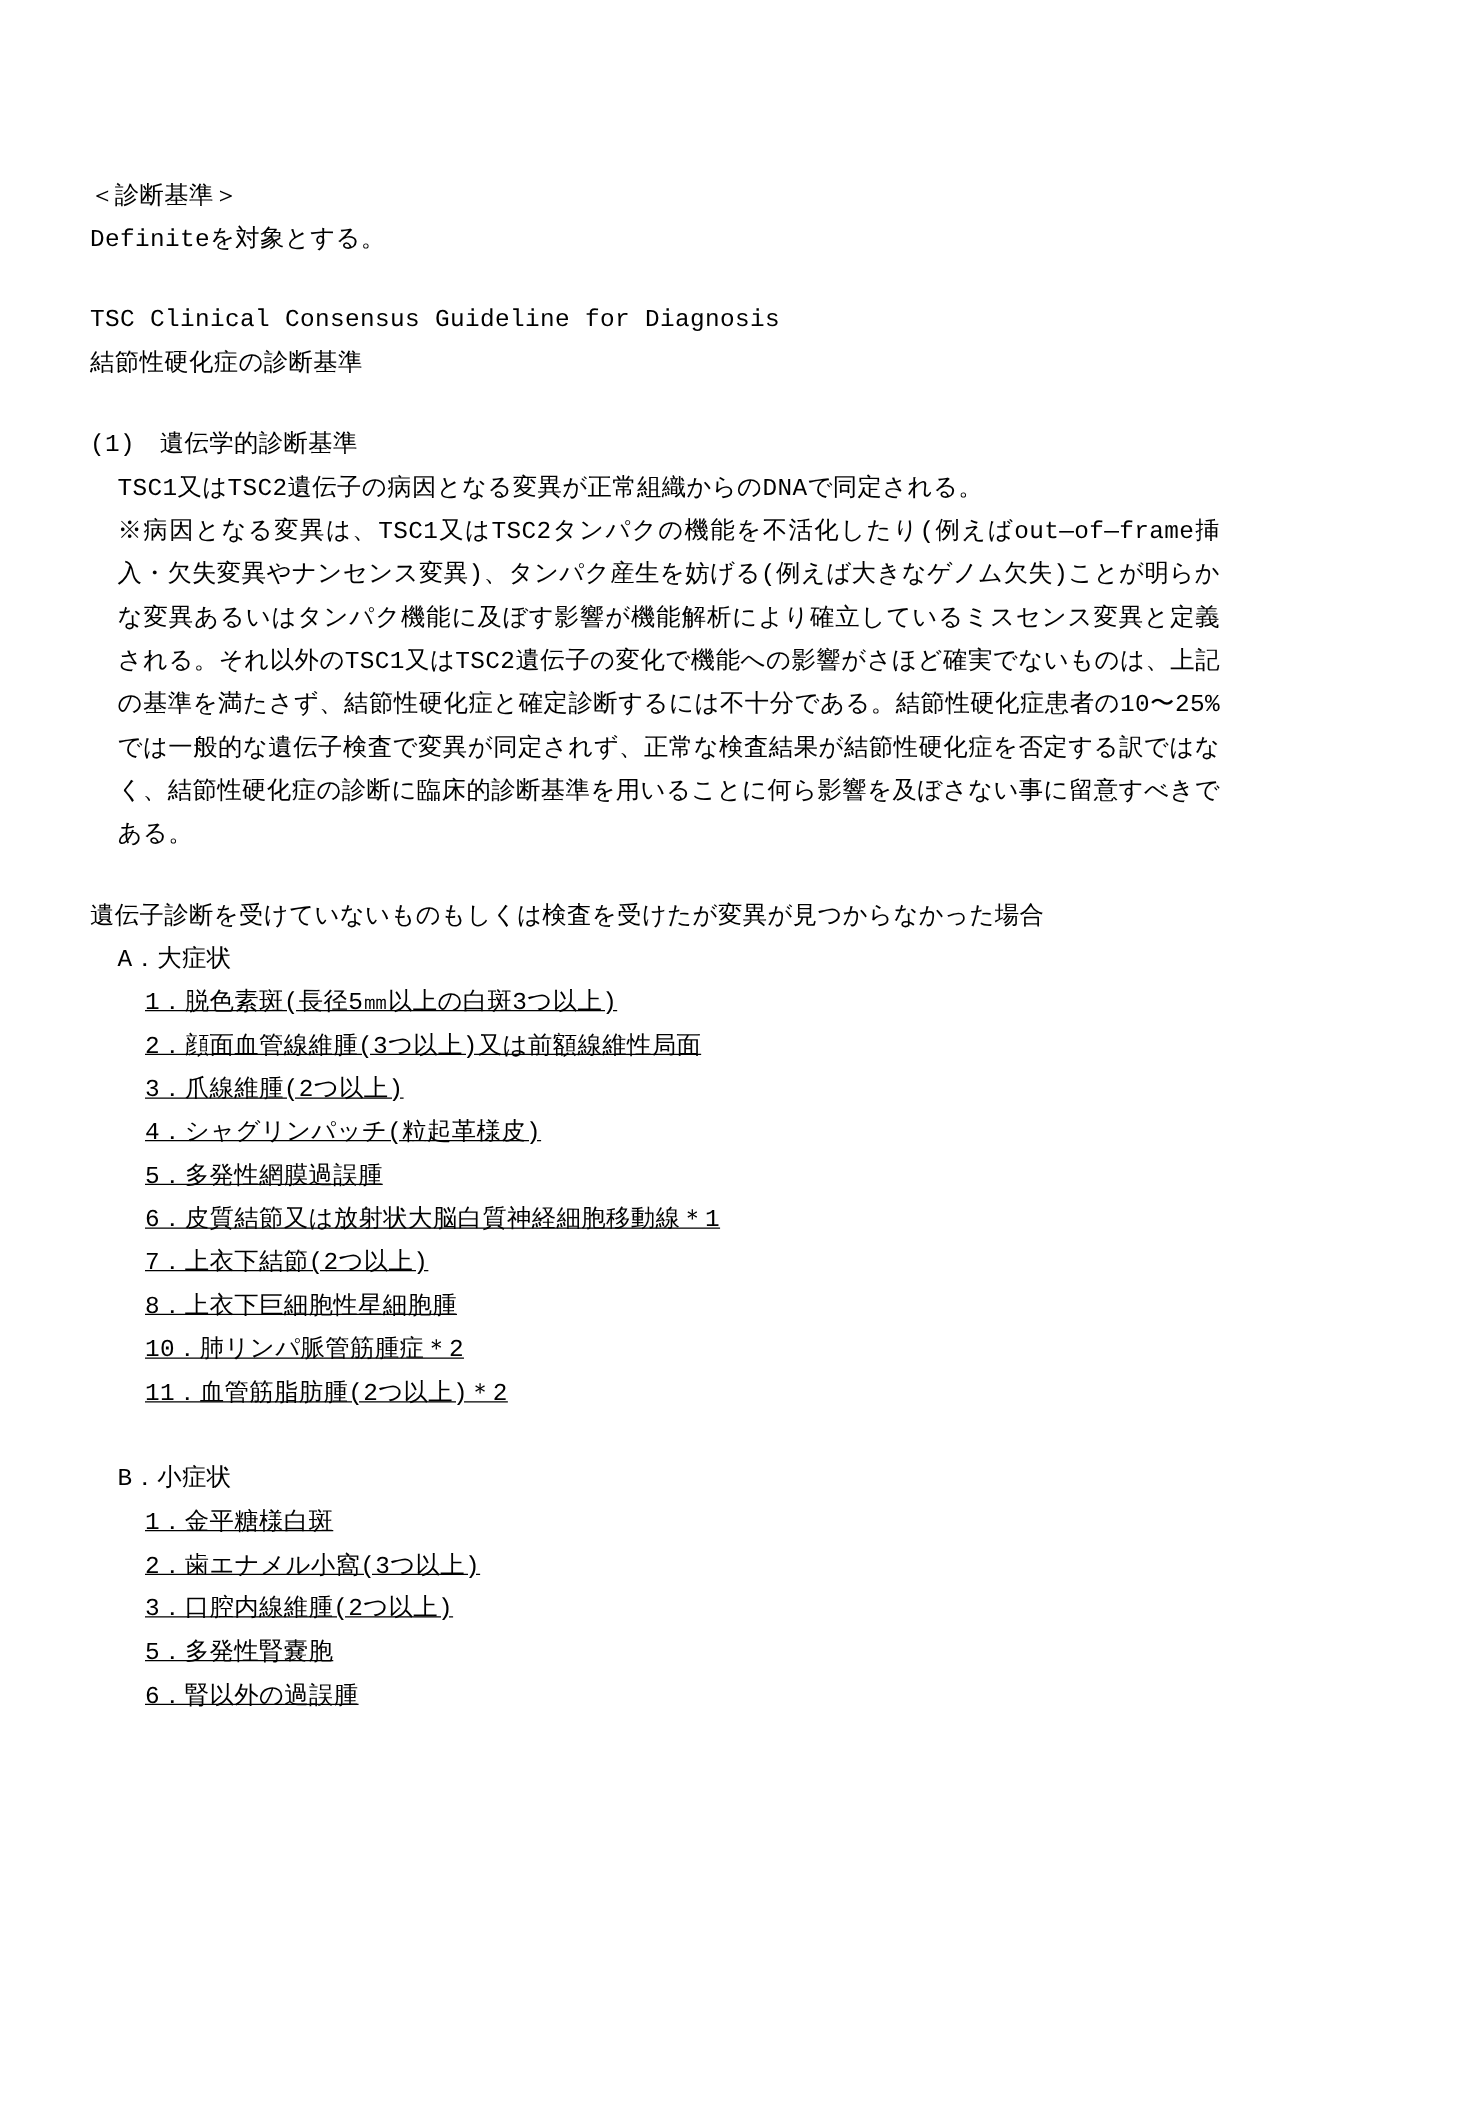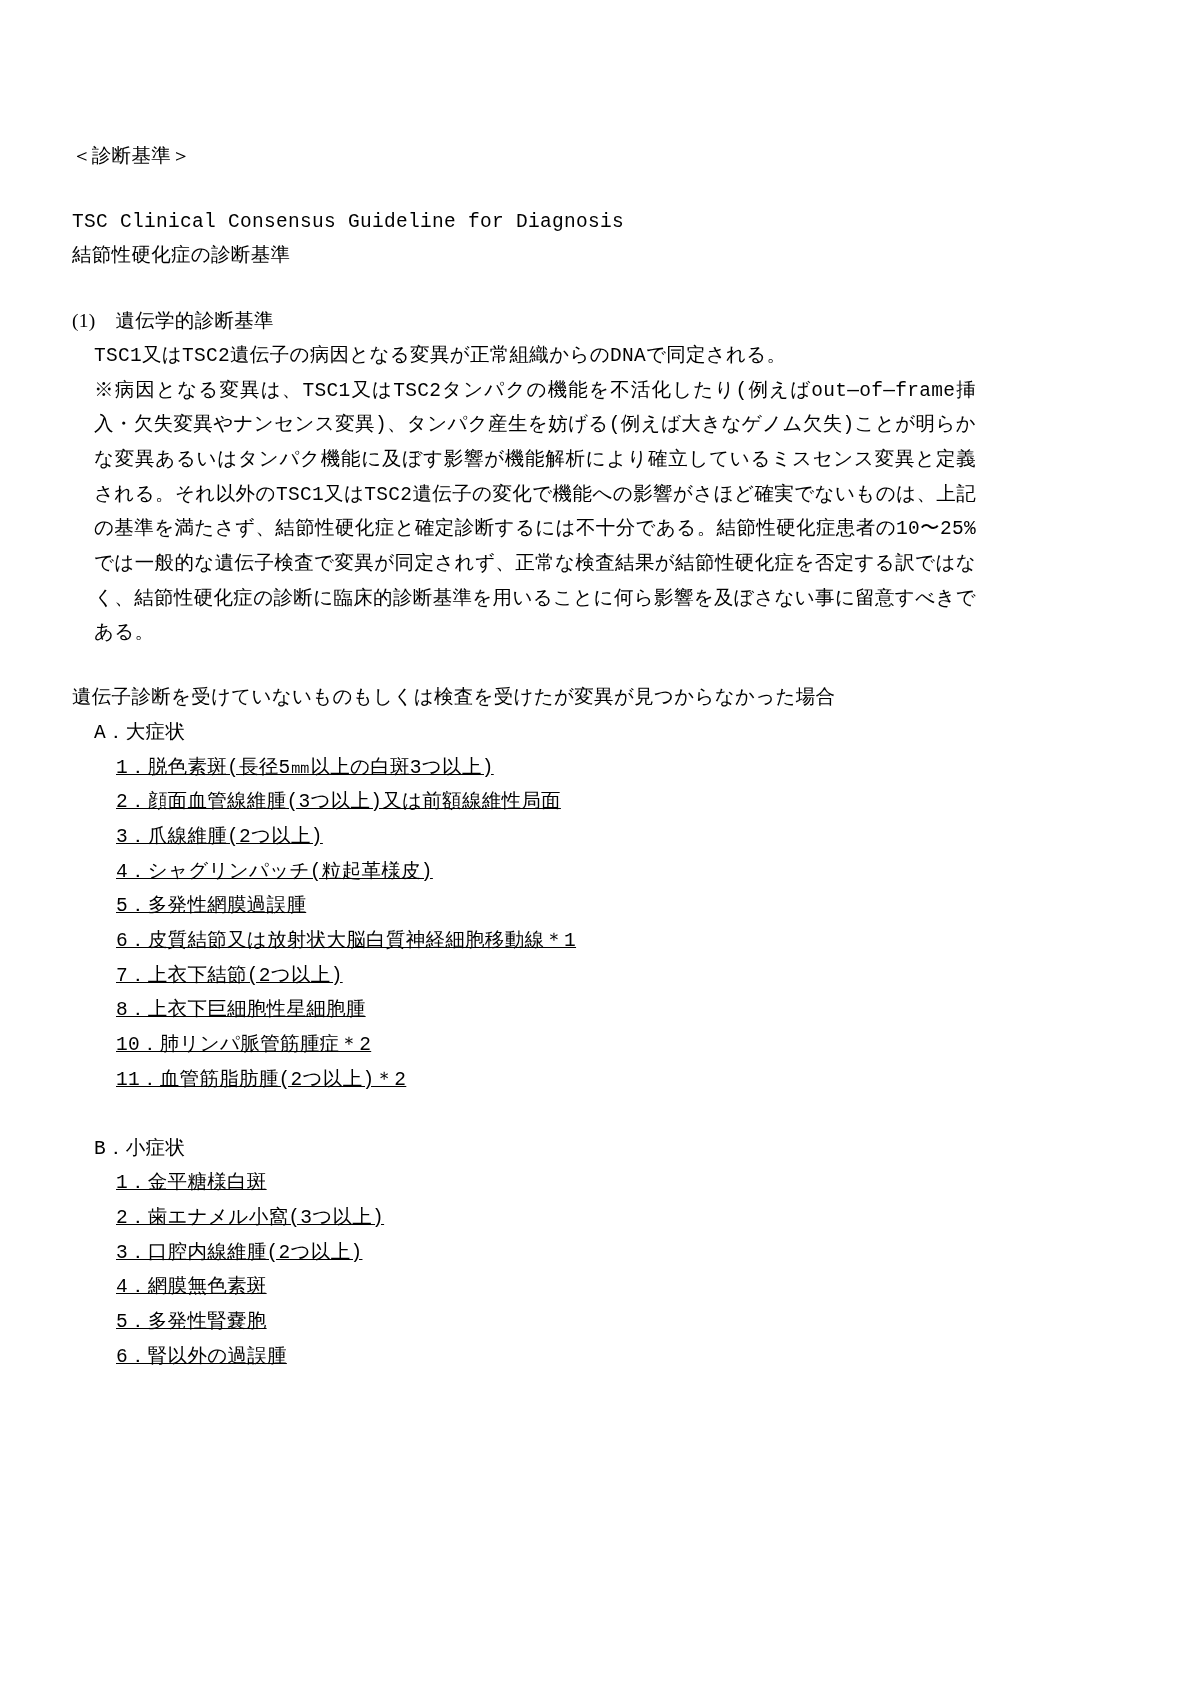--- a/index.html
+++ b/index.html
@@ -38,30 +38,30 @@
   }
   .indent1 { padding-left: 22px; }
   .indent2 { padding-left: 44px; text-decoration: underline; }
   .gap-md { height: 30px; }
   .gap-lg { height: 34px; }
   .list-item {
     white-space: pre-wrap;
   }
   .section-head {
     white-space: pre-wrap;
-    font-family: Liberation Serif, serif;
   }
 </style>
 </head>
 <body>
 
 <div class="page">
   <div class="doc">
 
     <div class="line mono">＜診断基準＞</div>
+    <div class="line mono">Definiteを対象とする。</div>
 
     <div class="gap-md"></div>
 
     <div class="line mono">TSC Clinical Consensus Guideline for Diagnosis</div>
     <div class="line mono">結節性硬化症の診断基準</div>
 
     <div class="gap-md"></div>
 
     <div class="line mono section-head">(1)　遺伝学的診断基準</div>
     <div class="line mono indent1">TSC1又はTSC2遺伝子の病因となる変異が正常組織からのDNAで同定される。</div>
@@ -84,18 +84,17 @@
     <div class="list-item mono indent2">10．肺リンパ脈管筋腫症＊2</div>
     <div class="list-item mono indent2">11．血管筋脂肪腫(2つ以上)＊2</div>
 
     <div class="gap-lg"></div>
 
     <div class="line mono indent1">B．小症状</div>
 
     <div class="list-item mono indent2">1．金平糖様白斑</div>
     <div class="list-item mono indent2">2．歯エナメル小窩(3つ以上)</div>
     <div class="list-item mono indent2">3．口腔内線維腫(2つ以上)</div>
-    <div class="list-item mono indent2">4．網膜無色素斑</div>
     <div class="list-item mono indent2">5．多発性腎嚢胞</div>
     <div class="list-item mono indent2">6．腎以外の過誤腫</div>
 
   </div>
 </div>
 
 </body></html>

